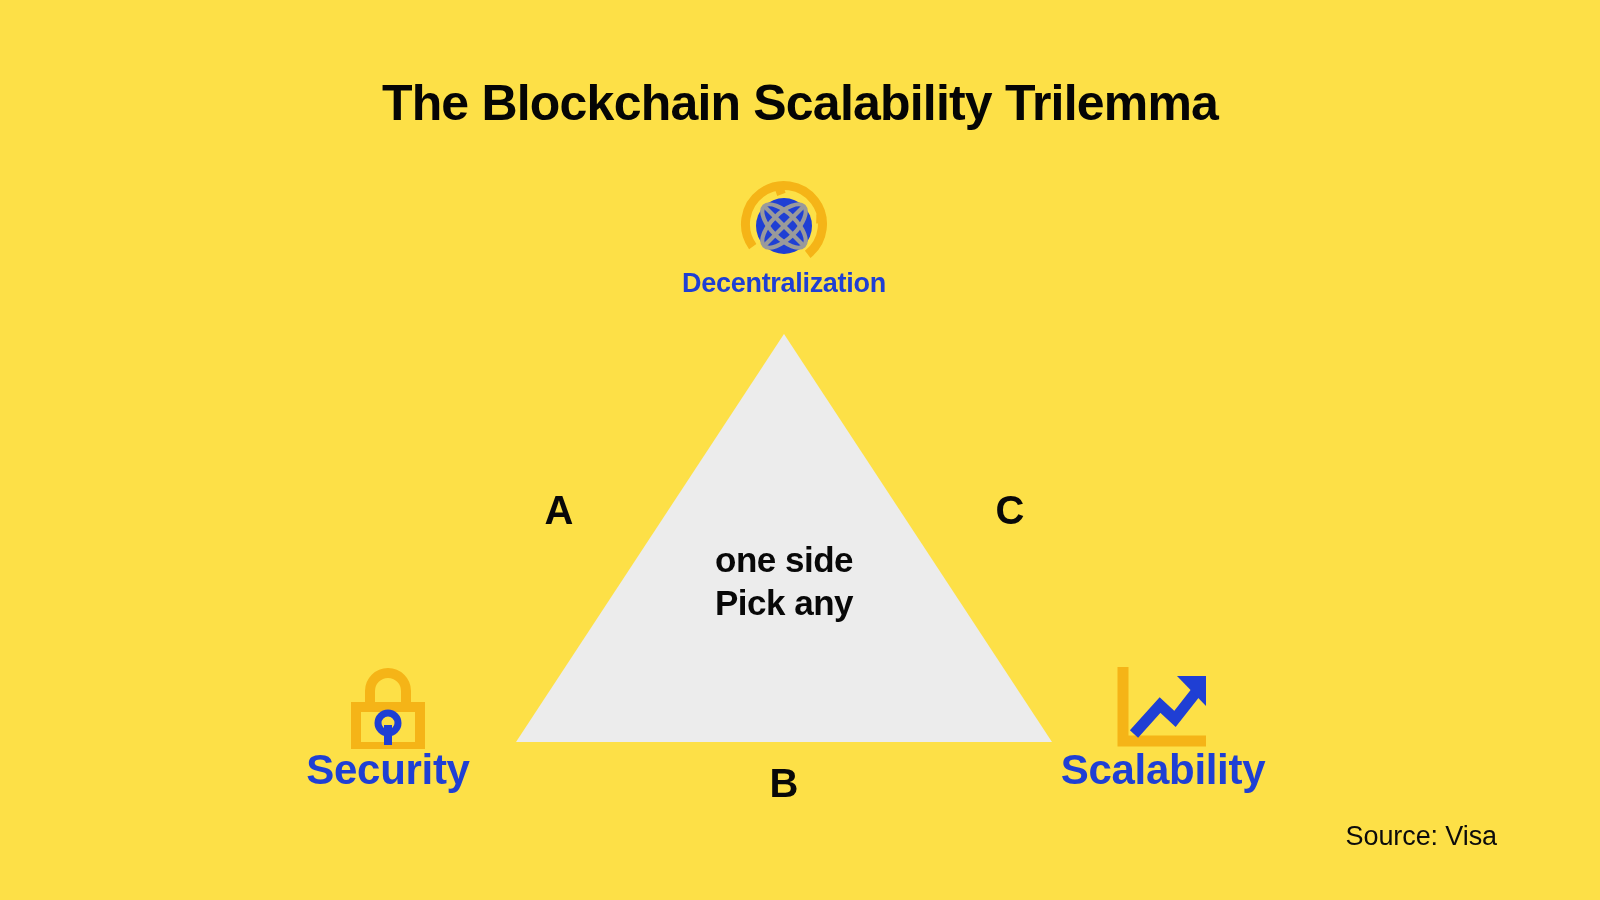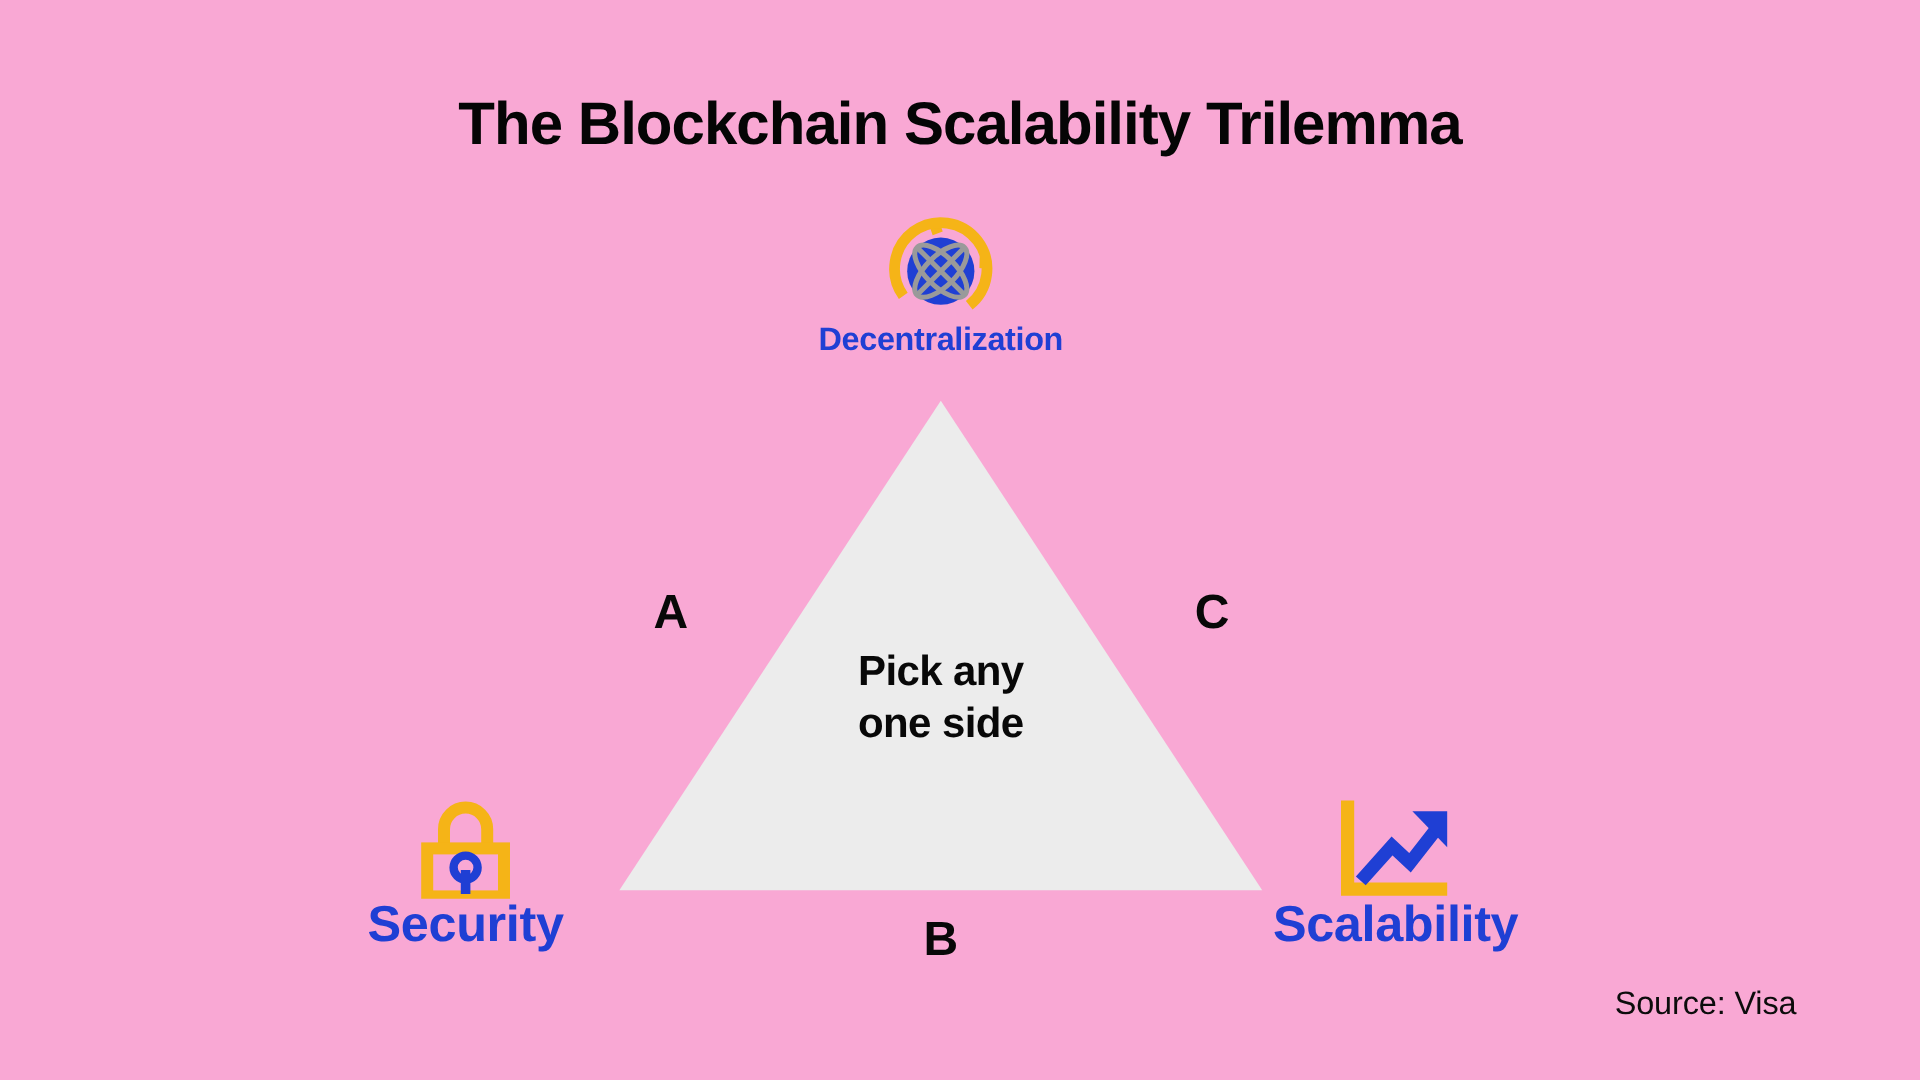--- a/index.html
+++ b/index.html
@@ -15,21 +15,21 @@
     background: #9a9a9a;
     font-family: "Liberation Sans", "DejaVu Sans", sans-serif;
     position: relative;
     -webkit-font-smoothing: antialiased;
   }
 
   #canvas {
     position: relative;
     width: 1600px;
     height: 900px;
-    background: #f9a8d4;
+    background: #fde047;
   }
 
   
   .title {
     position: absolute;
     left: 0;
     top: 76px;
     width: 1600px;
     text-align: center;
     font-size: 50px;
@@ -167,22 +167,22 @@
     <span class="label">Decentralization</span>
   </div>
 
   <div class="triangle-wrap">
     <svg class="triangle" viewBox="0 0 536 408" preserveAspectRatio="none" aria-hidden="true">
       <polygon points="268,0 536,408 0,408" fill="#ececec"></polygon>
     </svg>
   </div>
 
   <div class="center-text">
+    <span class="line">one side</span>
     <span class="line">Pick any</span>
-    <span class="line">one side</span>
   </div>
 
   <div class="side-letter a">A</div>
   <div class="side-letter c">C</div>
   <div class="side-letter b">B</div>
 
   <div class="vertex security">
     <span class="icon">
       <svg viewBox="0 0 80 84" width="80" height="84" aria-hidden="true">
 

